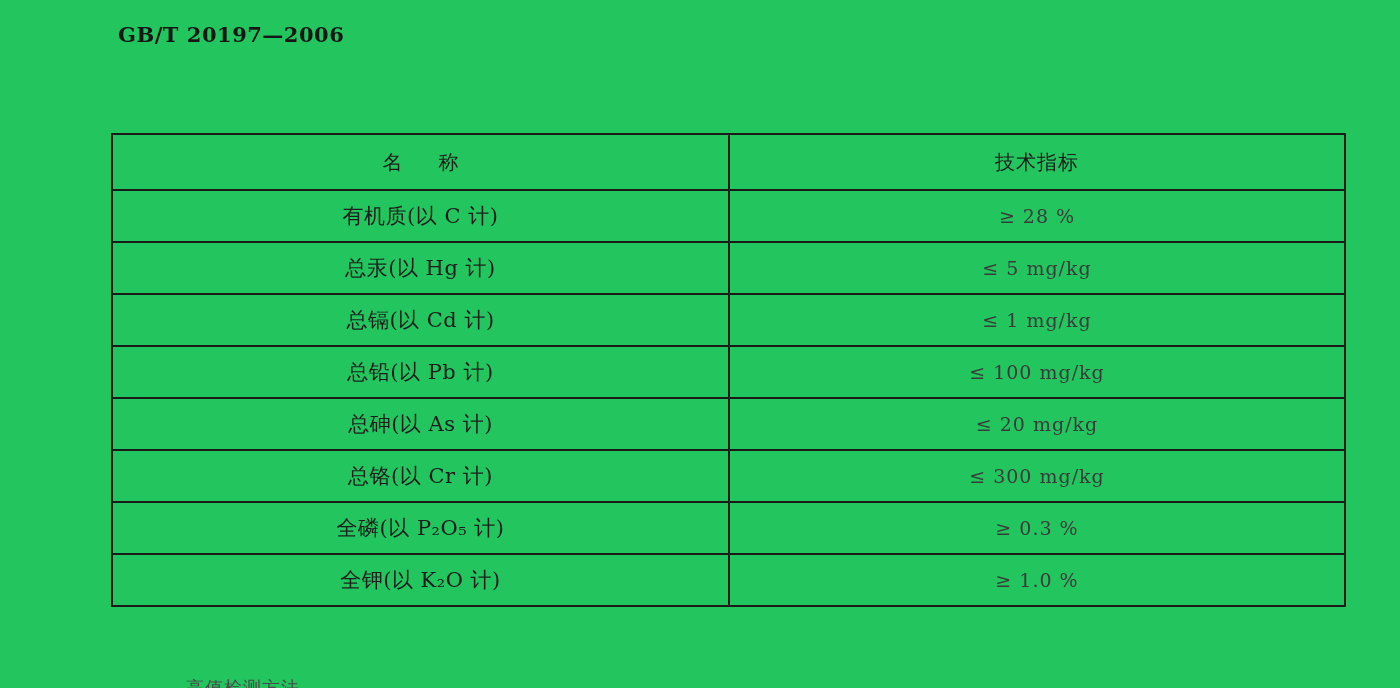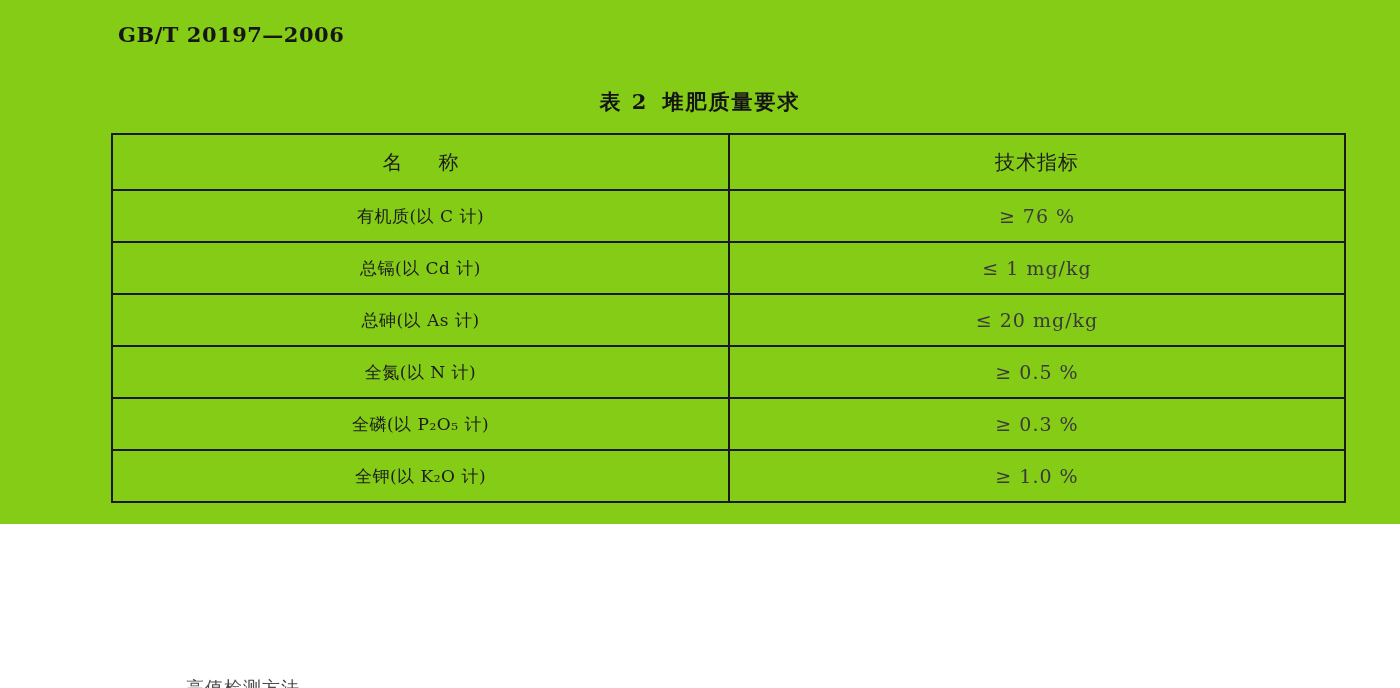--- a/index.html
+++ b/index.html
@@ -11,22 +11,22 @@
     width: 1400px;
     height: 688px;
     overflow: hidden;
     font-family: "DejaVu Serif", "Liberation Serif", serif;
     color: #111111;
     position: relative;
   }
   .page {
     position: relative;
     width: 1400px;
-    height: 524px;
-    background: #84cc16;
+    height: 688px;
+    background: #22c55e;
   }
   .std-code {
     position: absolute;
     left: 118px;
     top: 22px;
     font-family: "DejaVu Serif", "Liberation Serif", serif;
     font-weight: bold;
     font-size: 21px;
     letter-spacing: 0.5px;
     color: #161616;
@@ -72,21 +72,21 @@
     letter-spacing: 1px;
   }
   table.spec thead th .hdr-spaced {
     letter-spacing: 0;
   }
   table.spec thead th .gap {
     display: inline-block;
     width: 36px;
   }
   table.spec td.name {
-    font-size: 17px;
+    font-size: 21px;
     letter-spacing: 0.5px;
     text-align: center;
   }
   table.spec td.value {
     font-size: 19px;
     color: #3a3a3a;
     letter-spacing: 1px;
   }
   .footer-hint {
     position: absolute;
@@ -100,53 +100,58 @@
     height: 12px;
   }
 </style>
 </head>
 <body>
 
 <div class="page">
 
   <div class="std-code">GB/T 20197—2006</div>
 
-  <div class="table-title">
-    <span class="ttl-num">表 2</span><span>堆肥质量要求</span>
-  </div>
 
   <table class="spec">
     <colgroup>
         <col class="c1">
         <col class="c2">
       </colgroup>
     <thead>
       <tr>
         <th>
           <span class="hdr-spaced">名</span><span class="gap"></span><span class="hdr-spaced">称</span>
         </th>
         <th>技术指标</th>
       </tr>
     </thead>
     <tbody>
       <tr>
         <td class="name">有机质(以 C 计)</td>
-        <td class="value">≥ 76 %</td>
+        <td class="value">≥ 28 %</td>
+      </tr>
+      <tr>
+        <td class="name">总汞(以 Hg 计)</td>
+        <td class="value">≤ 5 mg/kg</td>
       </tr>
       <tr>
         <td class="name">总镉(以 Cd 计)</td>
         <td class="value">≤ 1 mg/kg</td>
       </tr>
       <tr>
+        <td class="name">总铅(以 Pb 计)</td>
+        <td class="value">≤ 100 mg/kg</td>
+      </tr>
+      <tr>
         <td class="name">总砷(以 As 计)</td>
         <td class="value">≤ 20 mg/kg</td>
       </tr>
       <tr>
-        <td class="name">全氮(以 N 计)</td>
-        <td class="value">≥ 0.5 %</td>
+        <td class="name">总铬(以 Cr 计)</td>
+        <td class="value">≤ 300 mg/kg</td>
       </tr>
       <tr>
         <td class="name">全磷(以 P₂O₅ 计)</td>
         <td class="value">≥ 0.3 %</td>
       </tr>
       <tr>
         <td class="name">全钾(以 K₂O 计)</td>
         <td class="value">≥ 1.0 %</td>
       </tr>
     </tbody>

